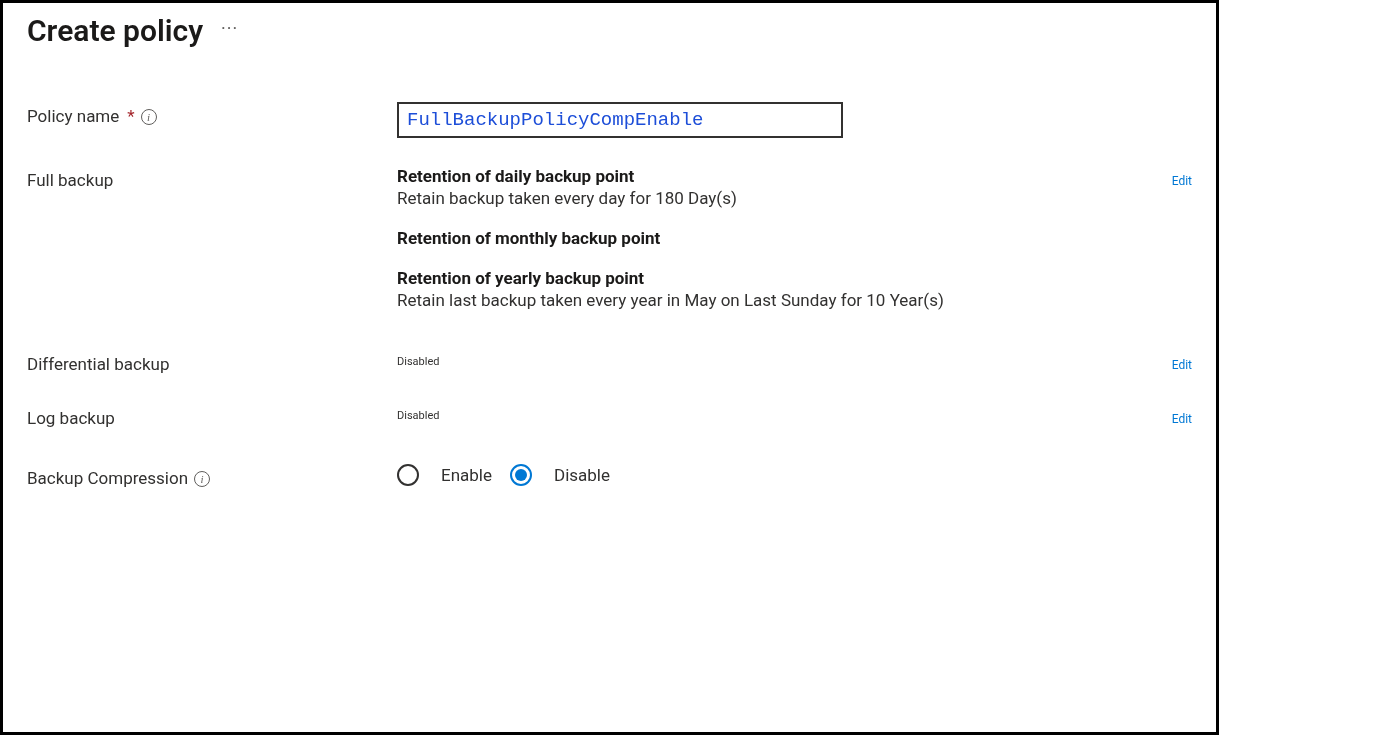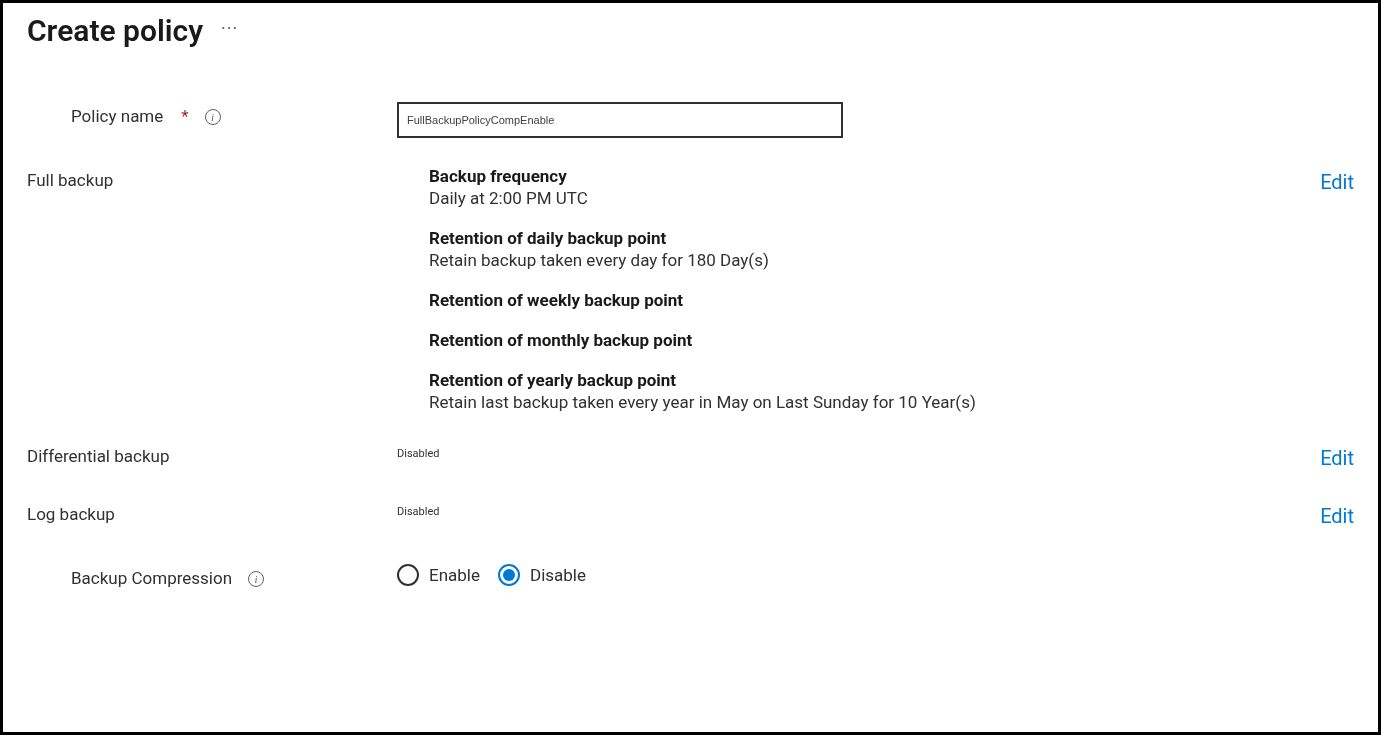--- a/index.html
+++ b/index.html
@@ -6,21 +6,21 @@
   body {
     margin: 0;
     padding: 0;
     font-family: "Segoe UI", -apple-system, BlinkMacSystemFont, Roboto, "Helvetica Neue", sans-serif;
     font-size: 16px;
     color: #323130;
     background: #fff;
   }
   .frame {
     border: 3px solid #000;
-    width: 1381px;
+    width: 1219px;
     height: 735px;
     padding: 10px 24px 16px 24px;
     position: relative;
     overflow: hidden;
   }
   .header-row {
     display: flex;
     align-items: center;
     gap: 18px;
     margin-bottom: 54px;
@@ -45,22 +45,21 @@
   .label-col {
     width: 370px;
     flex-shrink: 0;
     font-size: 17px;
     color: #323130;
     padding-top: 4px;
   }
   .label-inline {
     display: inline-flex;
     align-items: center;
-    gap: 16px;
-    margin-left: 44px;
+    gap: 6px;
   }
   .required {
     color: #a4262c;
     margin-left: 2px;
   }
   .info-icon {
     display: inline-flex;
     width: 16px;
     height: 16px;
     border: 1.2px solid #605e5c;
@@ -80,31 +79,31 @@
     padding-right: 8px;
   }
   .edit-col {
     width: 60px;
     flex-shrink: 0;
     text-align: right;
     padding-top: 4px;
   }
   .edit-link {
     color: #0078d4;
-    font-size: 20px;
+    font-size: 12px;
     cursor: pointer;
   }
   .text-input {
     width: 446px;
     height: 36px;
     border: 2px solid #323130;
     padding: 4px 8px;
-    font-size: 11px;
-    font-family: Liberation Sans, sans-serif;
-    color: #404040;
+    font-size: 19px;
+    font-family: Liberation Mono, monospace;
+    color: #1d4ed8;
   }
   .block-sub {
     margin-bottom: 20px;
   }
   .block-sub:last-child { margin-bottom: 0; }
   .sub-head {
     font-weight: 700;
     font-size: 17px;
     color: #1b1a19;
     margin-bottom: 2px;
@@ -119,21 +118,21 @@
   }
   .radio-group {
     display: flex;
     align-items: center;
     gap: 18px;
     padding-top: 6px;
   }
   .radio-item {
     display: inline-flex;
     align-items: center;
-    gap: 10px;
+    gap: 22px;
     cursor: pointer;
     font-size: 17px;
   }
   .radio-circle {
     width: 22px;
     height: 22px;
     border: 2px solid #323130;
     border-radius: 50%;
     display: inline-flex;
     align-items: center;
@@ -143,21 +142,21 @@
   .radio-circle.selected {
     border-color: #0078d4;
   }
   .radio-dot {
     width: 12px;
     height: 12px;
     border-radius: 50%;
     background: #0078d4;
   }
   
-  .row-fullbackup { margin-bottom: 30px; gap: 32px; }
+  .row-fullbackup { margin-bottom: 40px; }
   .row-diff, .row-log { margin-bottom: 30px; }
   .row-compression { margin-bottom: 0; }
   .row-compression .label-col { padding-top: 10px; }
 </style>
 </head>
 <body>
 
 <div class="frame">
 
   <div class="header-row">
@@ -178,29 +177,24 @@
     </div>
     <div class="edit-col"></div>
   </div>
 
   <div class="form-row row-fullbackup">
     <div class="label-col">
       <span>Full backup</span>
     </div>
     <div class="value-col">
       <div class="block-sub">
-        <div class="sub-head">Backup frequency</div>
-        <div class="sub-body">Daily at 2:00 PM UTC</div>
-      </div>
-      <div class="block-sub">
         <div class="sub-head">Retention of daily backup point</div>
         <div class="sub-body">Retain backup taken every day for 180 Day(s)</div>
       </div>
       <div class="block-sub">
-        <div class="sub-head">Retention of weekly backup point</div>
       </div>
       <div class="block-sub">
         <div class="sub-head">Retention of monthly backup point</div>
       </div>
       <div class="block-sub">
         <div class="sub-head">Retention of yearly backup point</div>
         <div class="sub-body">Retain last backup taken every year in May on Last Sunday for 10 Year(s)</div>
       </div>
     </div>
     <div class="edit-col">

